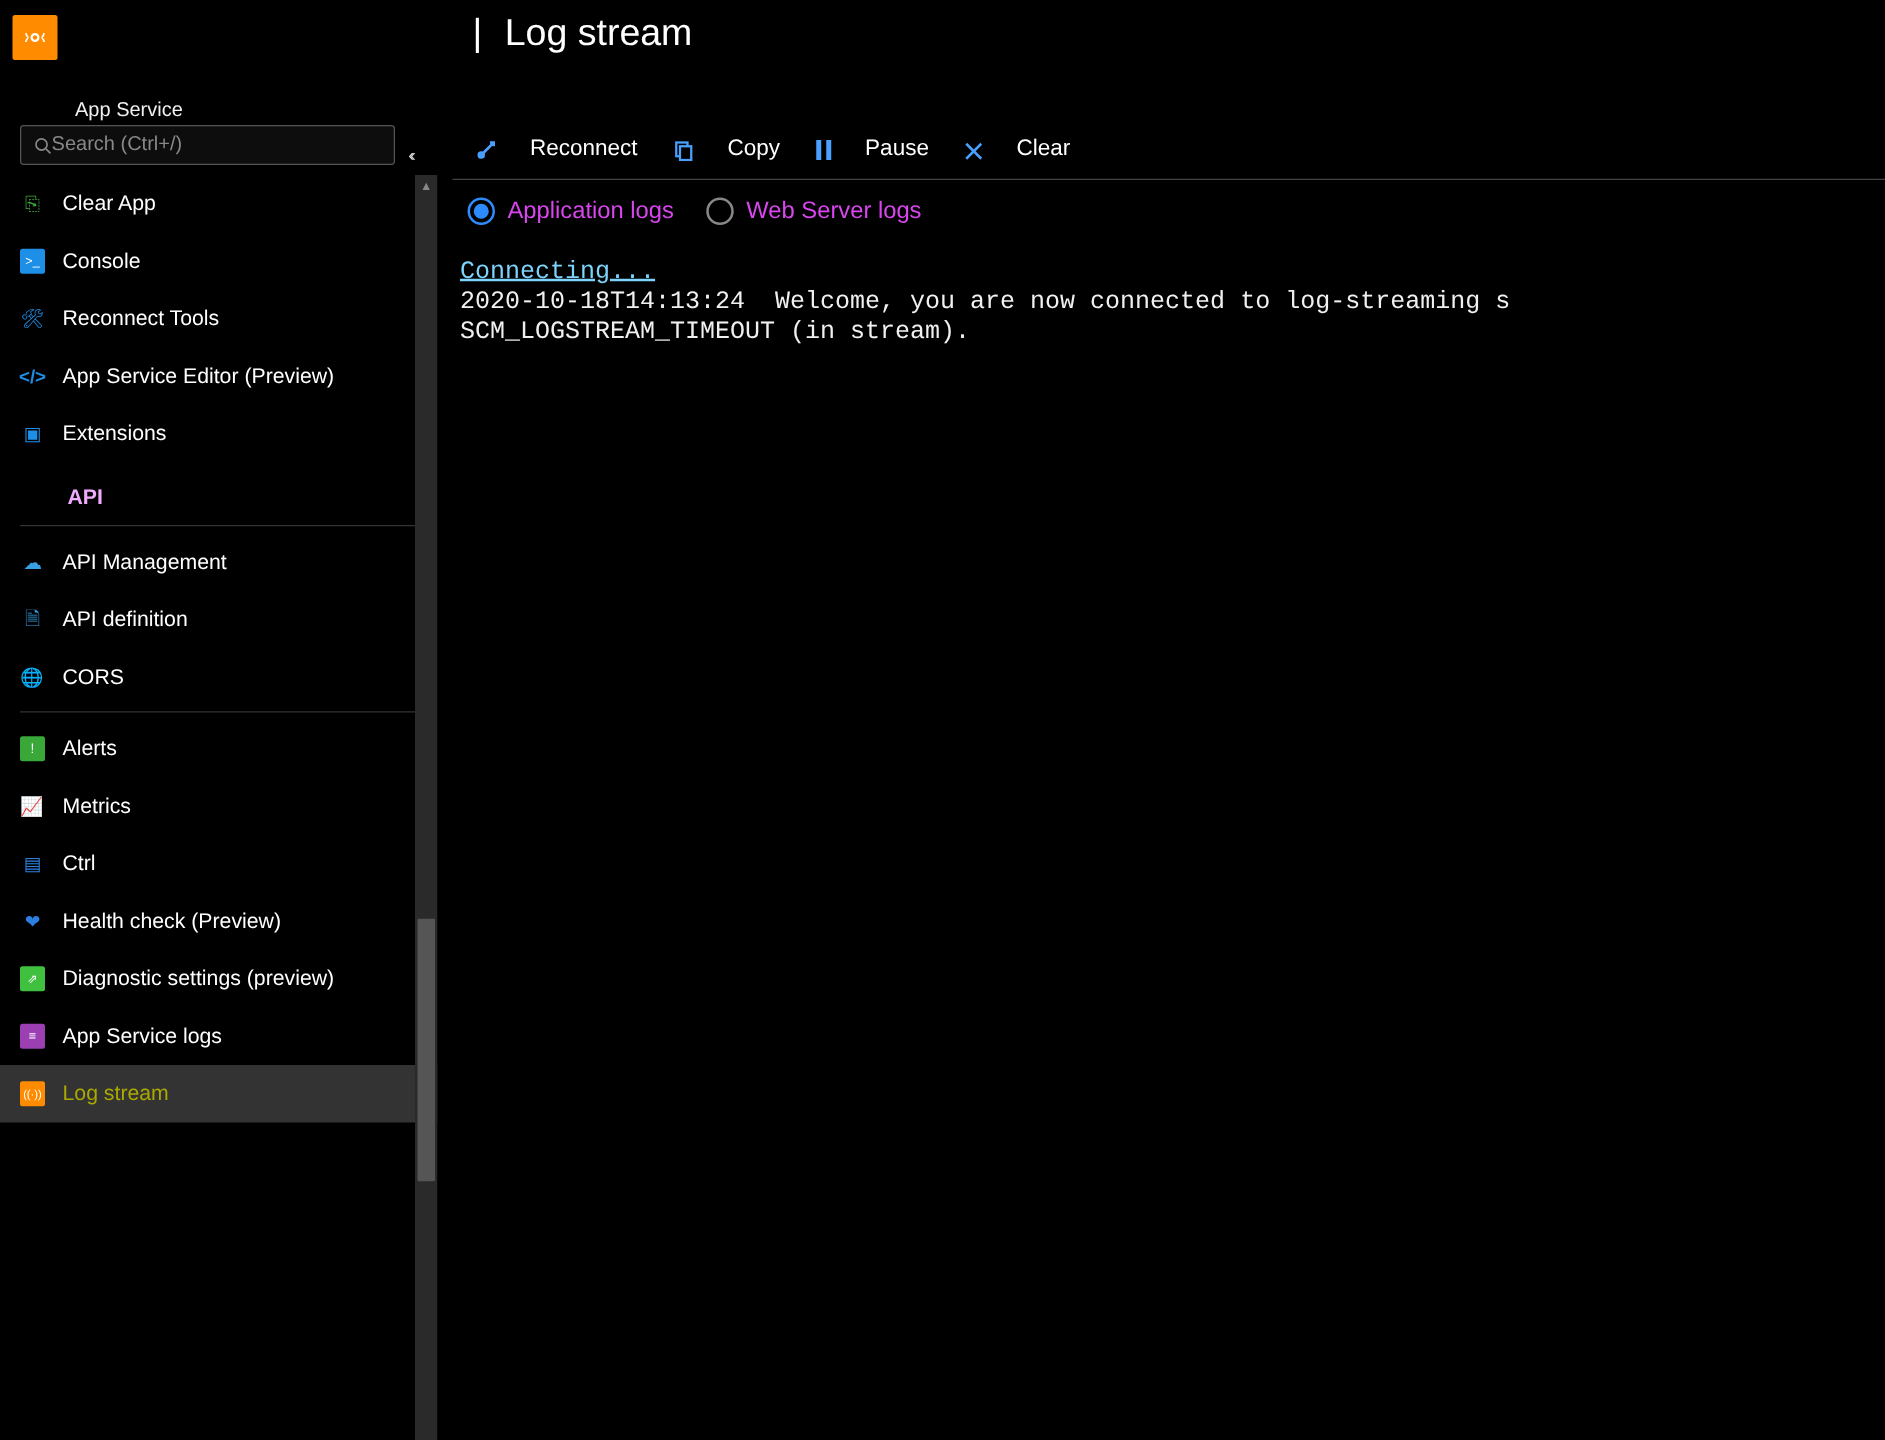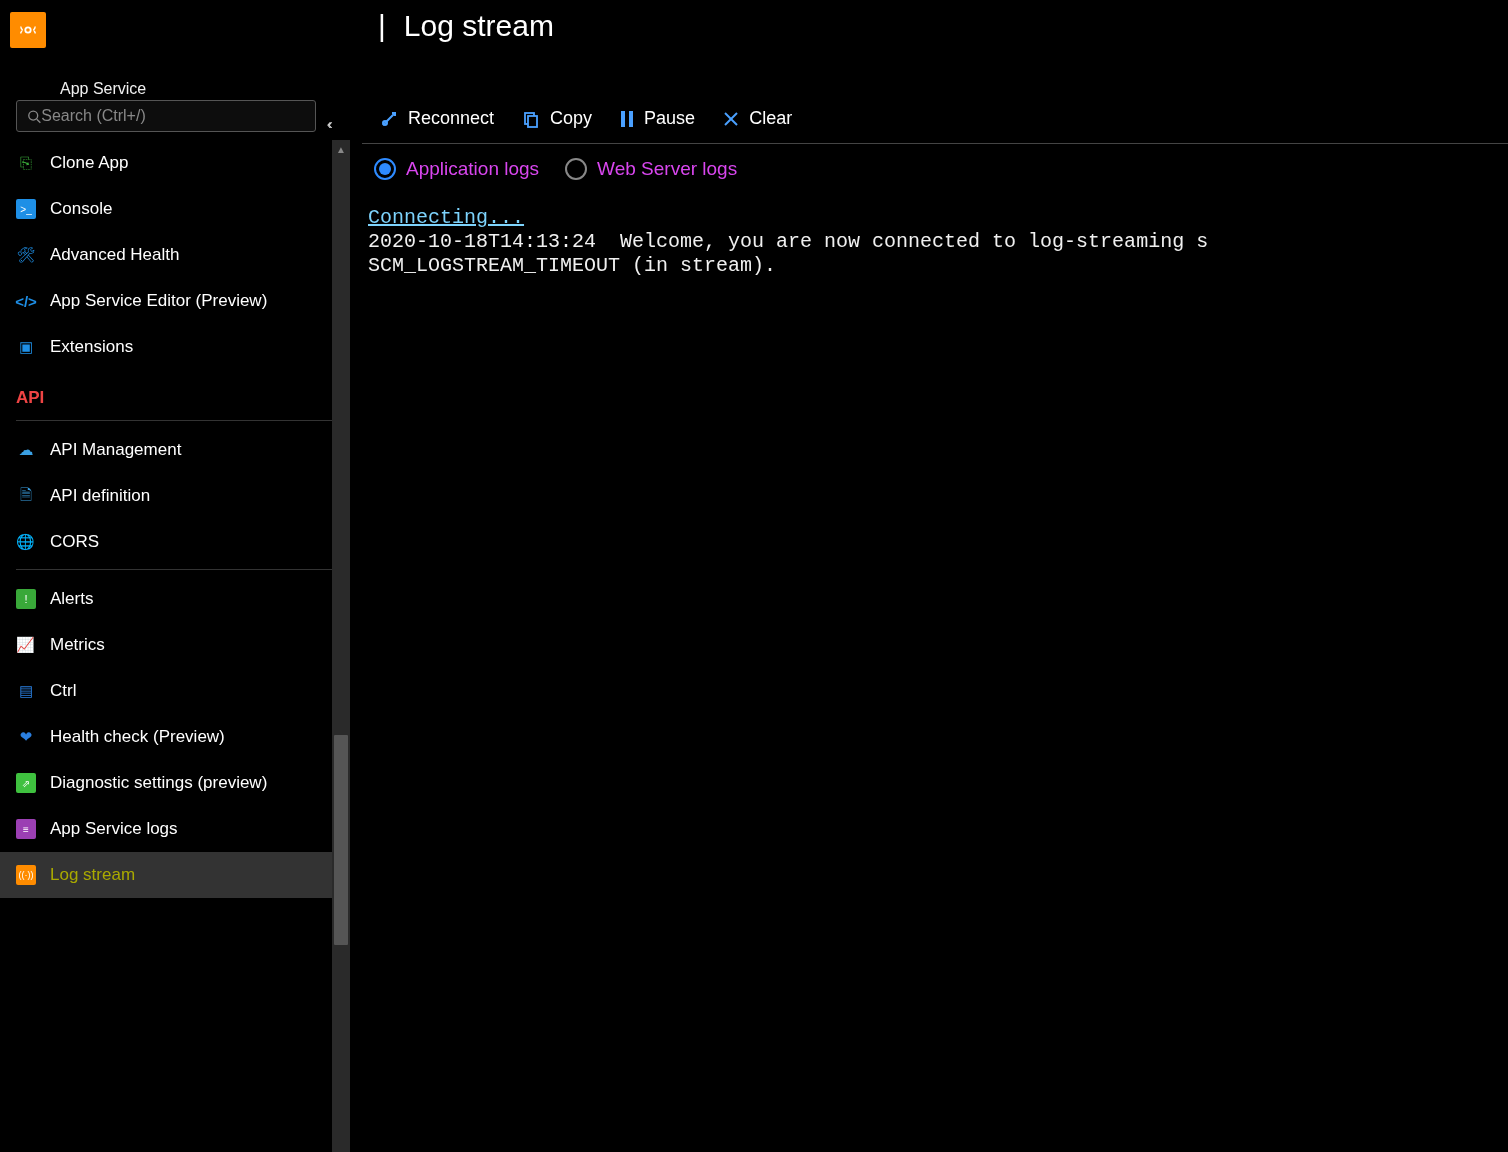--- a/index.html
+++ b/index.html
@@ -118,22 +118,23 @@
   width: 20px;
   height: 20px;
   display: flex;
   align-items: center;
   justify-content: center;
   font-size: 15px;
 }
 .nav-section {
   font-size: 17px;
   font-weight: 600;
-  color: #ef4444;
+  color: #f0abfc;
   padding: 18px 16px 8px 16px;
+  margin-left: 38px;
 }
 .nav-divider {
   height: 1px;
   background: #333;
   margin: 4px 16px 6px 16px;
 }
 .scrollbar-track {
   position: absolute;
   right: 0; top: 0;
   width: 18px;
@@ -160,22 +161,22 @@
   flex-direction: column;
 }
 .toolbar {
   display: flex;
   align-items: center;
   gap: 28px;
   padding: 10px 30px 14px 30px;
 }
 .tbtn {
   display: flex;
-  align-items: center;
-  gap: 10px;
+  align-items: flex-end;
+  gap: 26px;
   color: #fff;
   font-size: 18px;
   cursor: pointer;
 }
 .tbtn .ticon { color: #4aa0ff; }
 .hr-line { height:1px; background:#444; margin: 0 0 0 12px; }
 .radio-row {
   display: flex;
   align-items: center;
   gap: 26px;
@@ -245,29 +246,29 @@
         <input type="text" placeholder="Search (Ctrl+/)" style="">
       </div>
       <div class="collapse-chevrons">‹‹</div>
     </div>
 
     <div class="sidebar-scroll">
       <div class="sidebar-inner">
 
         <div class="nav-item">
           <span class="nav-icon-box" style="color:#39a839">⎘</span>
-          <span class="nav-label">Clone App</span>
+          <span class="nav-label">Clear App</span>
         </div>
         <div class="nav-item">
           <span class="nav-icon-box" style="background:#1e8fe6;color:#fff;border-radius:2px;font-size:10px;">&gt;_</span>
           <span class="nav-label">Console</span>
         </div>
         <div class="nav-item">
           <span class="nav-icon-box" style="color:#1e8fe6">🛠</span>
-          <span class="nav-label">Advanced Health</span>
+          <span class="nav-label">Reconnect Tools</span>
         </div>
         <div class="nav-item">
           <span class="nav-icon-box" style="color:#1e8fe6;font-weight:bold">&lt;/&gt;</span>
           <span class="nav-label">App Service Editor (Preview)</span>
         </div>
         <div class="nav-item">
           <span class="nav-icon-box" style="color:#1e8fe6">▣</span>
           <span class="nav-label">Extensions</span>
         </div>
 

